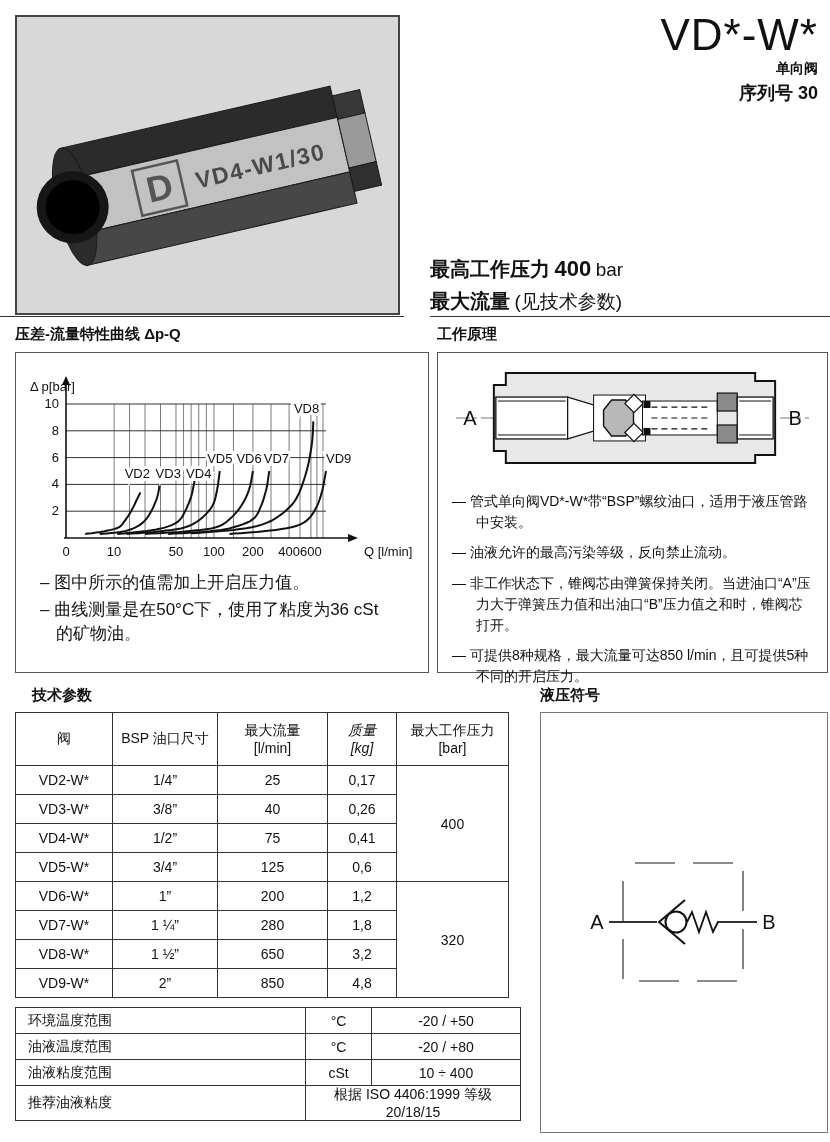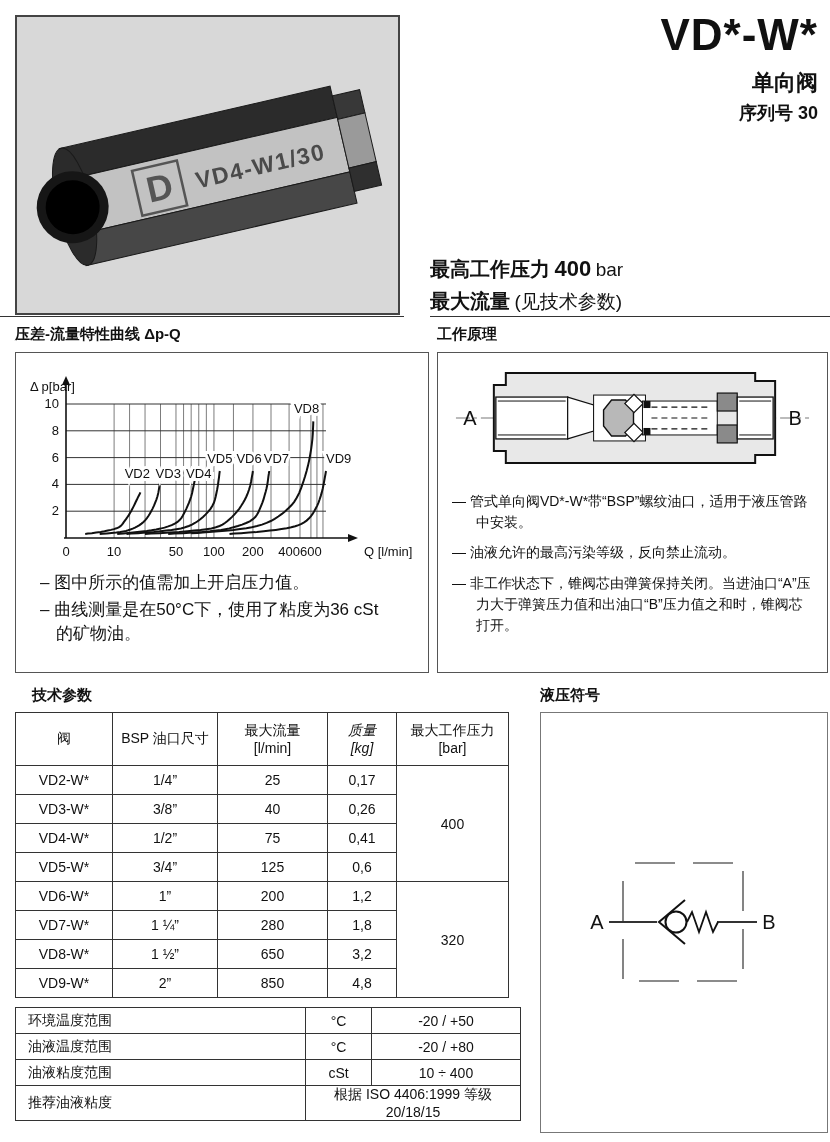--- a/index.html
+++ b/index.html
@@ -4,22 +4,22 @@
 <style>
   html,body{margin:0;padding:0;}
   body{
     width:830px;height:1142px;position:relative;background:#ffffff;
     font-family:"Liberation Sans","DejaVu Sans",sans-serif;color:#111;
     overflow:hidden;
   }
   .box{position:absolute;border:1px solid #555;background:#fff;box-sizing:border-box;}
   
   .title-block{position:absolute;top:12px;right:12px;text-align:right;}
-  .main-title{font-size:44px;font-weight:bold;letter-spacing:1px;line-height:1.05;}
-  .sub-title{font-size:22px;font-weight:bold;margin-top:10px;}
+  .main-title{font-size:44px;font-weight:normal;letter-spacing:1px;line-height:1.05;}
+  .sub-title{font-size:14px;font-weight:bold;margin-top:2px;}
   .series-title{font-size:18px;font-weight:bold;margin-top:3px;}
   
   .summary{position:absolute;left:430px;top:254px;line-height:30px;}
   .summary .big{font-size:20px;font-weight:bold;}
   .summary .num{font-size:22px;font-weight:bold;}
   .summary .unit{font-size:19px;font-weight:normal;}
   .summary .note{font-size:19px;font-weight:normal;}
   .divider{position:absolute;height:1px;background:#333;top:316px;}
   .section-header{position:absolute;font-size:15px;font-weight:bold;}
   
@@ -199,20 +199,21 @@
     <rect x="300" y="44" width="36" height="42" fill="#ffffff" stroke="#111" stroke-width="1.3"></rect>
     <line x1="302" y1="48" x2="334" y2="48" stroke="#111" stroke-width="1"></line>
     <line x1="302" y1="82" x2="334" y2="82" stroke="#111" stroke-width="1"></line>
     <text x="32" y="72" font-size="20" fill="#111" text-anchor="middle">A</text>
     <text x="358" y="72" font-size="20" fill="#111" text-anchor="middle">B</text>
   </svg>
   <ul class="principle-bullets">
     <li>— 管式单向阀VD*-W*带“BSP”螺纹油口，适用于液压管路中安装。</li>
     <li>— 油液允许的最高污染等级，反向禁止流动。</li>
     <li>— 非工作状态下，锥阀芯由弹簧保持关闭。当进油口“A”压力大于弹簧压力值和出油口“B”压力值之和时，锥阀芯打开。</li>
+    <li>— 可提供8种规格，最大流量可达850 l/min，且可提供5种不同的开启压力。</li>
   </ul>
 </div>
 
 <table class="tech-table">
   <thead>
       <tr>
         <th style="width: 96px;">
           <div>阀</div>
         </th>
         <th style="width: 104px;">

